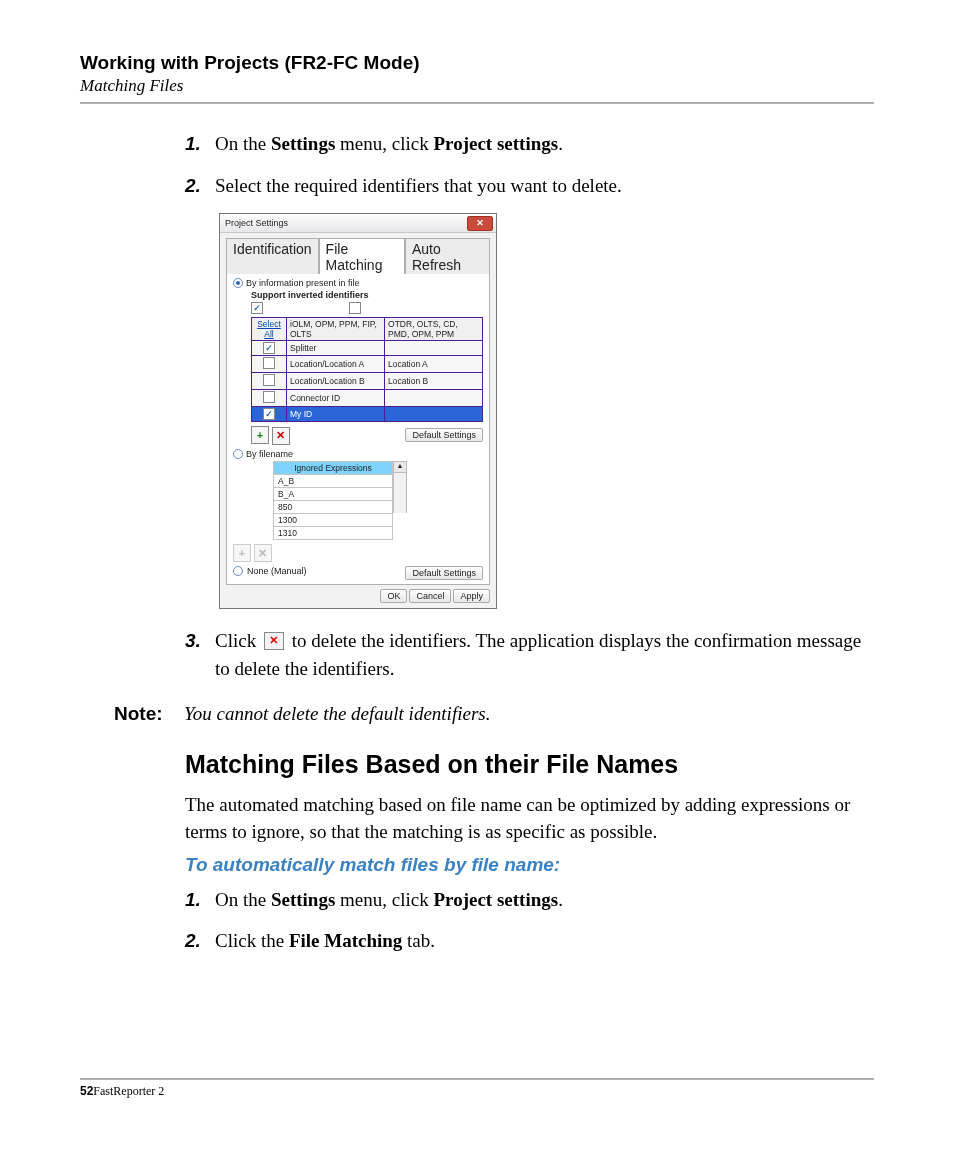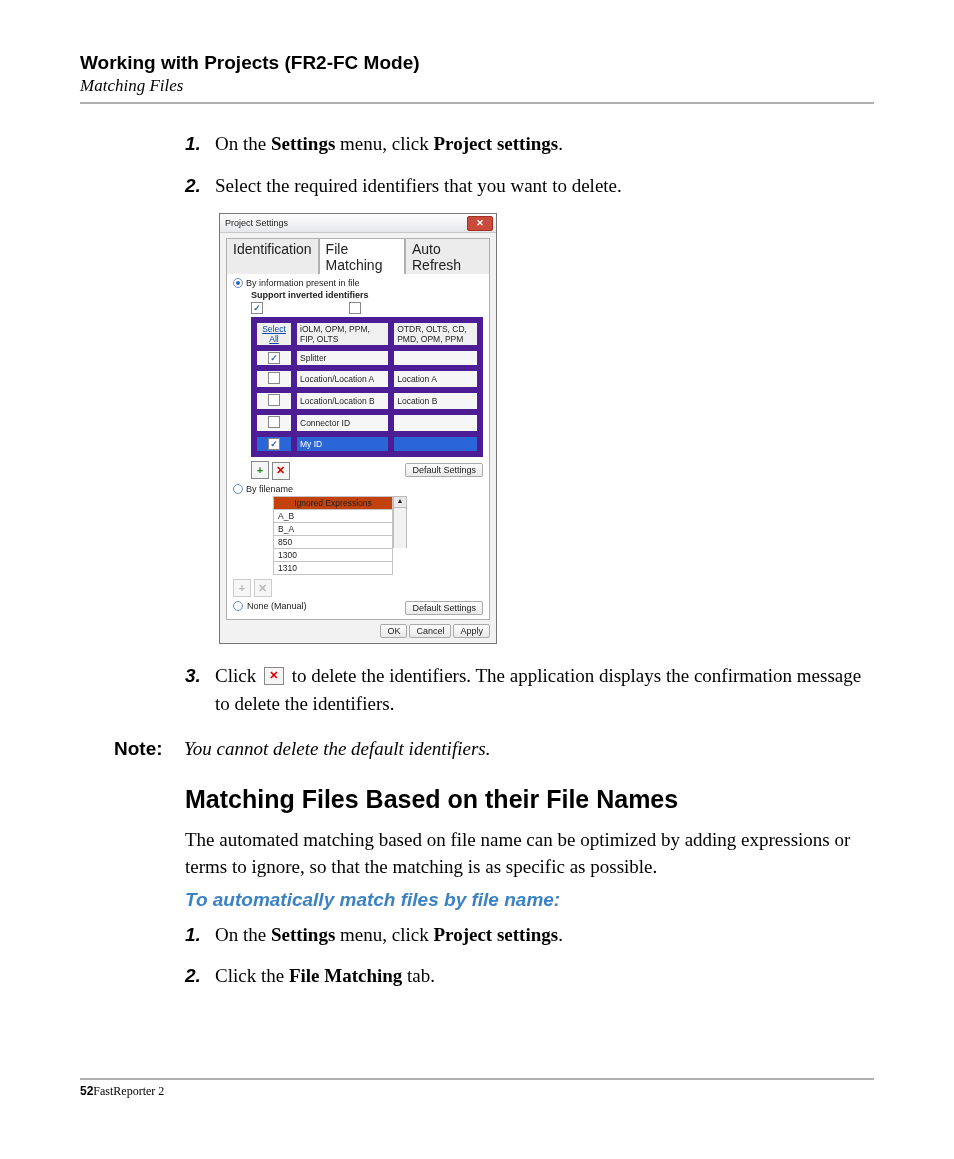--- a/index.html
+++ b/index.html
@@ -211,21 +211,21 @@
   .support-label { font-weight: bold; font-size: 9px; }
   .chk-row { display:flex; gap:86px; padding:2px 0 3px 0; align-items:center;}
   .chk { width:10px; height:10px; border:1px solid #888; background:#fff; display:inline-flex;align-items:center;justify-content:center; }
   .chk.on { color:#2b66b4; font-size:9px; font-weight:bold; }
   .idtable {
     width: 100%;
     border-collapse: collapse;
     font-size: 8.5px;
   }
   .idtable th, .idtable td {
-    border: 6px solid #4c1d95;
+    border: 1px solid #4c1d95;
     padding: 1px 3px;
     text-align: left;
     background: #f6f6f6;
     height: 11px;
   }
   .idtable th {
     background: #f0f0f0;
     font-weight: normal;
   }
   .idtable th.sel-hd { color:#0645ad; text-decoration: underline; width:28px; text-align:center;}
@@ -240,21 +240,21 @@
   .sqbtn.plus { color:#1a8a1a; }
   .sqbtn.x { color:#d00; }
   .sqbtn.disabled { color:#bbb; border-color:#ccc; }
   .winbtn {
     font-size:9px; padding:1px 6px; border:1px solid #aaa;
     background:linear-gradient(#fdfdfd,#e8e8e8); border-radius:2px;
   }
   .ign-panel { margin-left:40px; margin-top:2px; }
   .igntable { border-collapse:collapse; font-size:8.5px; }
   .igntable th, .igntable td { border:1px solid #c4c4c4; padding:1px 4px; background:#fff; width:110px; height:10px;}
-  .igntable th { background:#c2410c; font-weight:normal;}
+  .igntable th { background:#7dd3fc; font-weight:normal;}
   .scroll-stub { display:inline-block; width:12px; vertical-align:top; }
   .scroll-stub div { width:12px; }
   .scroll-up { height:10px; background:#e8e8e8; border:1px solid #bbb; font-size:7px; text-align:center;}
   .scroll-track { height:40px; background:#f2f2f2; border-left:1px solid #bbb; border-right:1px solid #bbb;}
   .dlg-footer {
     display:flex; justify-content:flex-end; gap:2px;
     padding:4px 6px 5px 6px;
     align-items:center;
   }
 </style>

